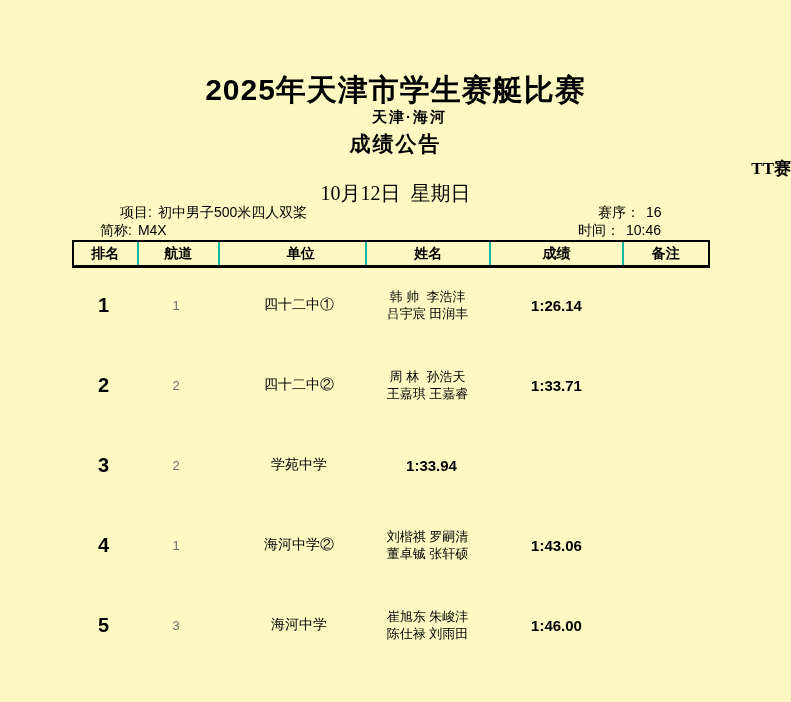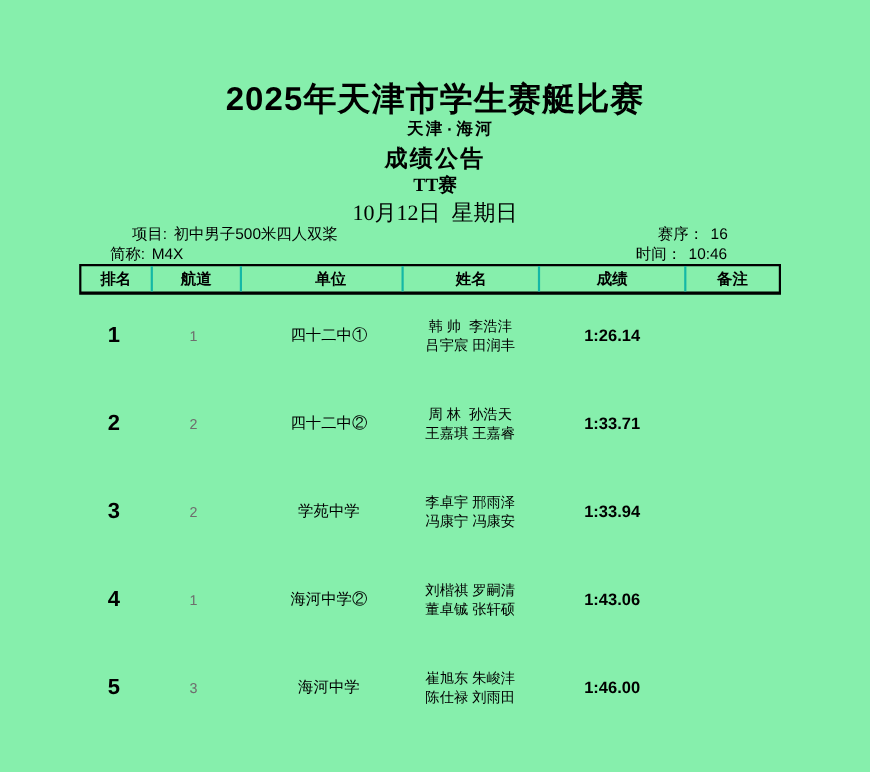--- a/index.html
+++ b/index.html
@@ -1,31 +1,31 @@
 <!DOCTYPE html>
 <html><head>
 <meta charset="utf-8">
 <style>
   html,body{margin:0;padding:0;background:#fff;}
   .doc{
     position:relative;
     width:791px;height:702px;
-    background:#86efac;
+    background:#fef9c3;
     font-family:"Liberation Sans",sans-serif;
     color:#000;
     overflow:hidden;
   }
   .abs{position:absolute;}
   .center{left:0;right:0;text-align:center;}
   .prewrap{white-space:pre-wrap;}
 
   .title{top:70px;font-size:30px;font-weight:700;letter-spacing:1px;}
-  .subtitle{top:108px;font-size:15px;font-weight:700;font-family:Liberation Mono, monospace;letter-spacing:2px;margin-left:28px;}
+  .subtitle{top:108px;font-size:15px;font-weight:700;font-family:Liberation Sans, sans-serif;letter-spacing:2px;margin-left:28px;}
   .notice{top:130px;font-size:21px;font-weight:700;letter-spacing:2px;}
-  .racetype{top:157px;font-size:17px;font-weight:700;font-family:"Liberation Serif",serif;}
+  .racetype{top:157px;font-size:17px;font-weight:700;font-family:"Liberation Serif",serif;text-align:right;}
   .date{top:180px;font-size:20px;font-family:"Liberation Serif",serif;}
 
   .info-line{font-size:14px;line-height:18px;}
   .info-left{left:100px;}
   .info-right{left:578px;}
   .info-value{margin-left:6px;}
   .info-line1{top:203px;margin-left:20px;}
   .info-line2{top:221px;}
 
   .thead{
@@ -119,24 +119,20 @@
         <span class="name-line prewrap">王嘉琪 王嘉睿</span>
       </div>
       <div class="td c4 result">1:33.71</div>
       <div class="td c5 note"></div>
     </div>
 
     <div class="tr">
       <div class="td c0 rank">3</div>
       <div class="td c1 lane">2</div>
       <div class="td c2 unit">学苑中学</div>
-      <div class="td c3">
-        <span class="name-line prewrap">李卓宇 邢雨泽</span>
-        <span class="name-line prewrap">冯康宁 冯康安</span>
-      </div>
       <div class="td c4 result">1:33.94</div>
       <div class="td c5 note"></div>
     </div>
 
     <div class="tr">
       <div class="td c0 rank">4</div>
       <div class="td c1 lane">1</div>
       <div class="td c2 unit">海河中学②</div>
       <div class="td c3">
         <span class="name-line prewrap">刘楷祺 罗嗣清</span>

